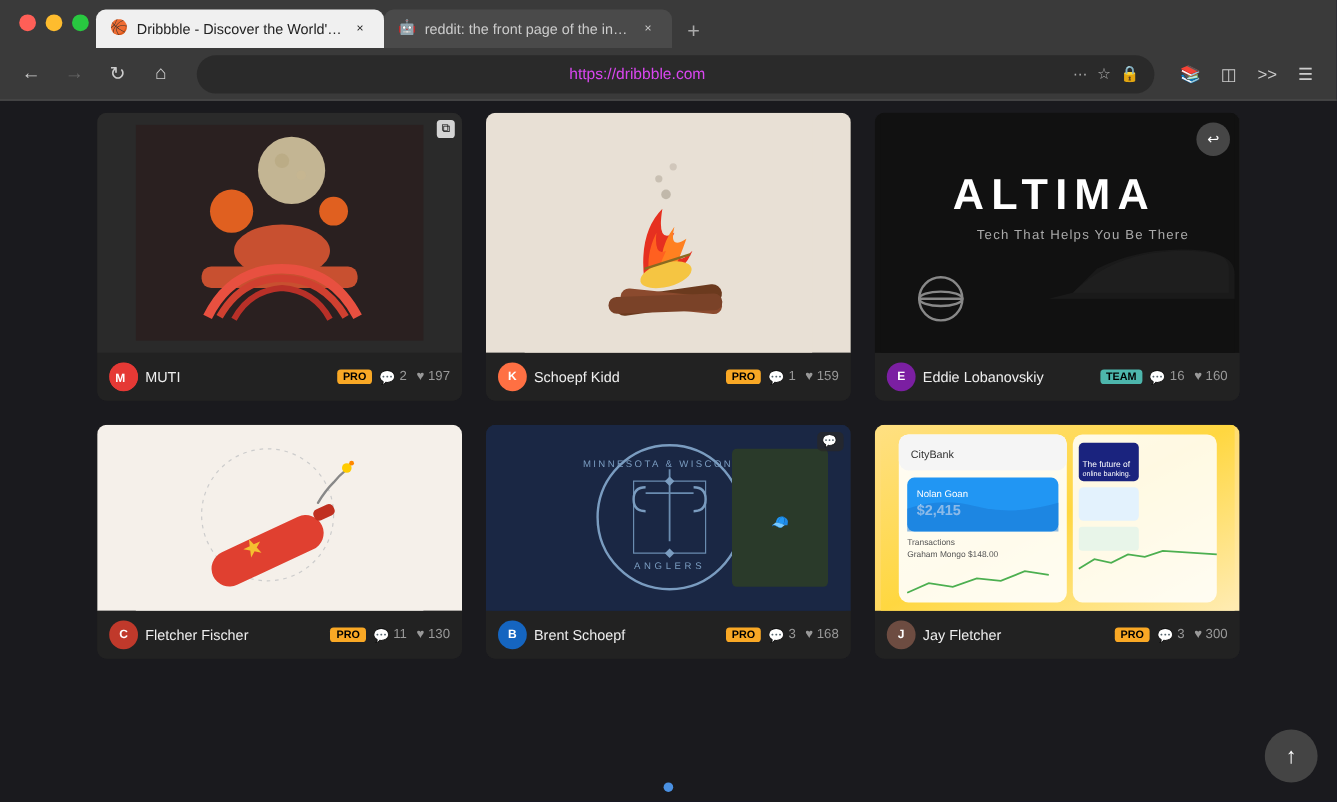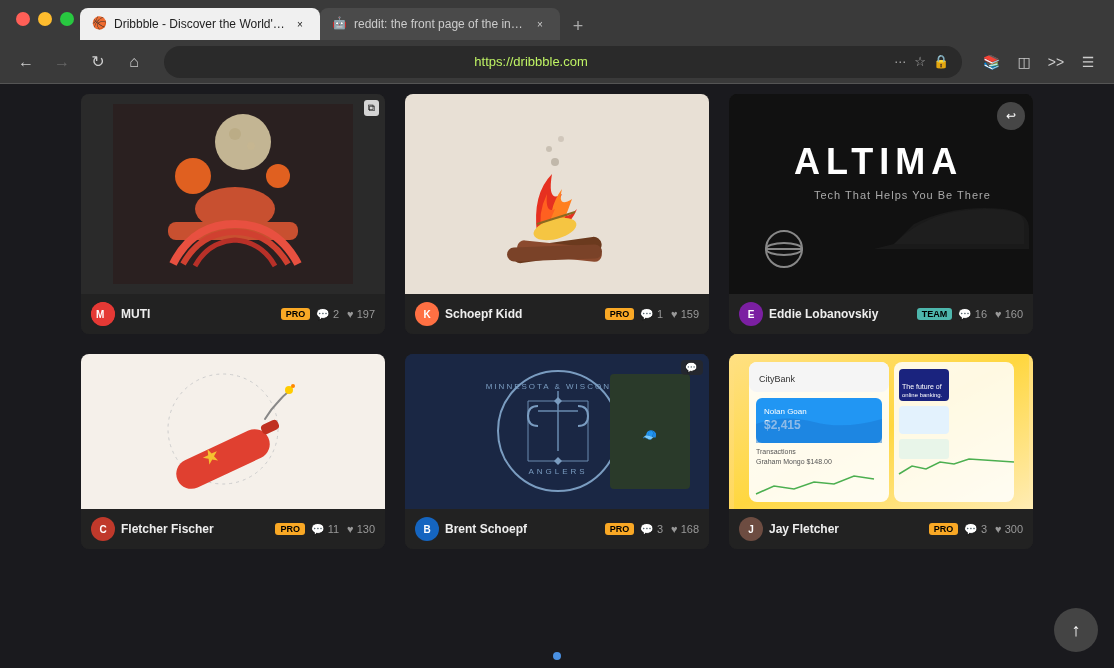--- a/index.html
+++ b/index.html
@@ -126,21 +126,21 @@
       align-items: center;
       padding: 0 12px;
       gap: 8px;
       color: #eee;
       font-size: 13px;
       margin: 0 8px;
     }
     .address-text {
       flex: 1;
       text-align: center;
-      color: #bef264;
+      color: #d946ef;
     }
     .toolbar-icons {
       display: flex;
       gap: 4px;
       align-items: center;
     }
     .toolbar-icon {
       width: 28px;
       height: 28px;
       border-radius: 50%;
@@ -183,21 +183,21 @@
       display: flex;
       align-items: center;
       justify-content: center;
       font-size: 10px;
       font-weight: bold;
       color: white;
     }
     .user-name {
       font-size: 12px;
       color: #eee;
-      font-weight: 700;
+      font-weight: 400;
       flex: 1;
     }
     .badge {
       font-size: 9px;
       padding: 1px 5px;
       border-radius: 3px;
       font-weight: 700;
       text-transform: uppercase;
       text-align: right;
     }

